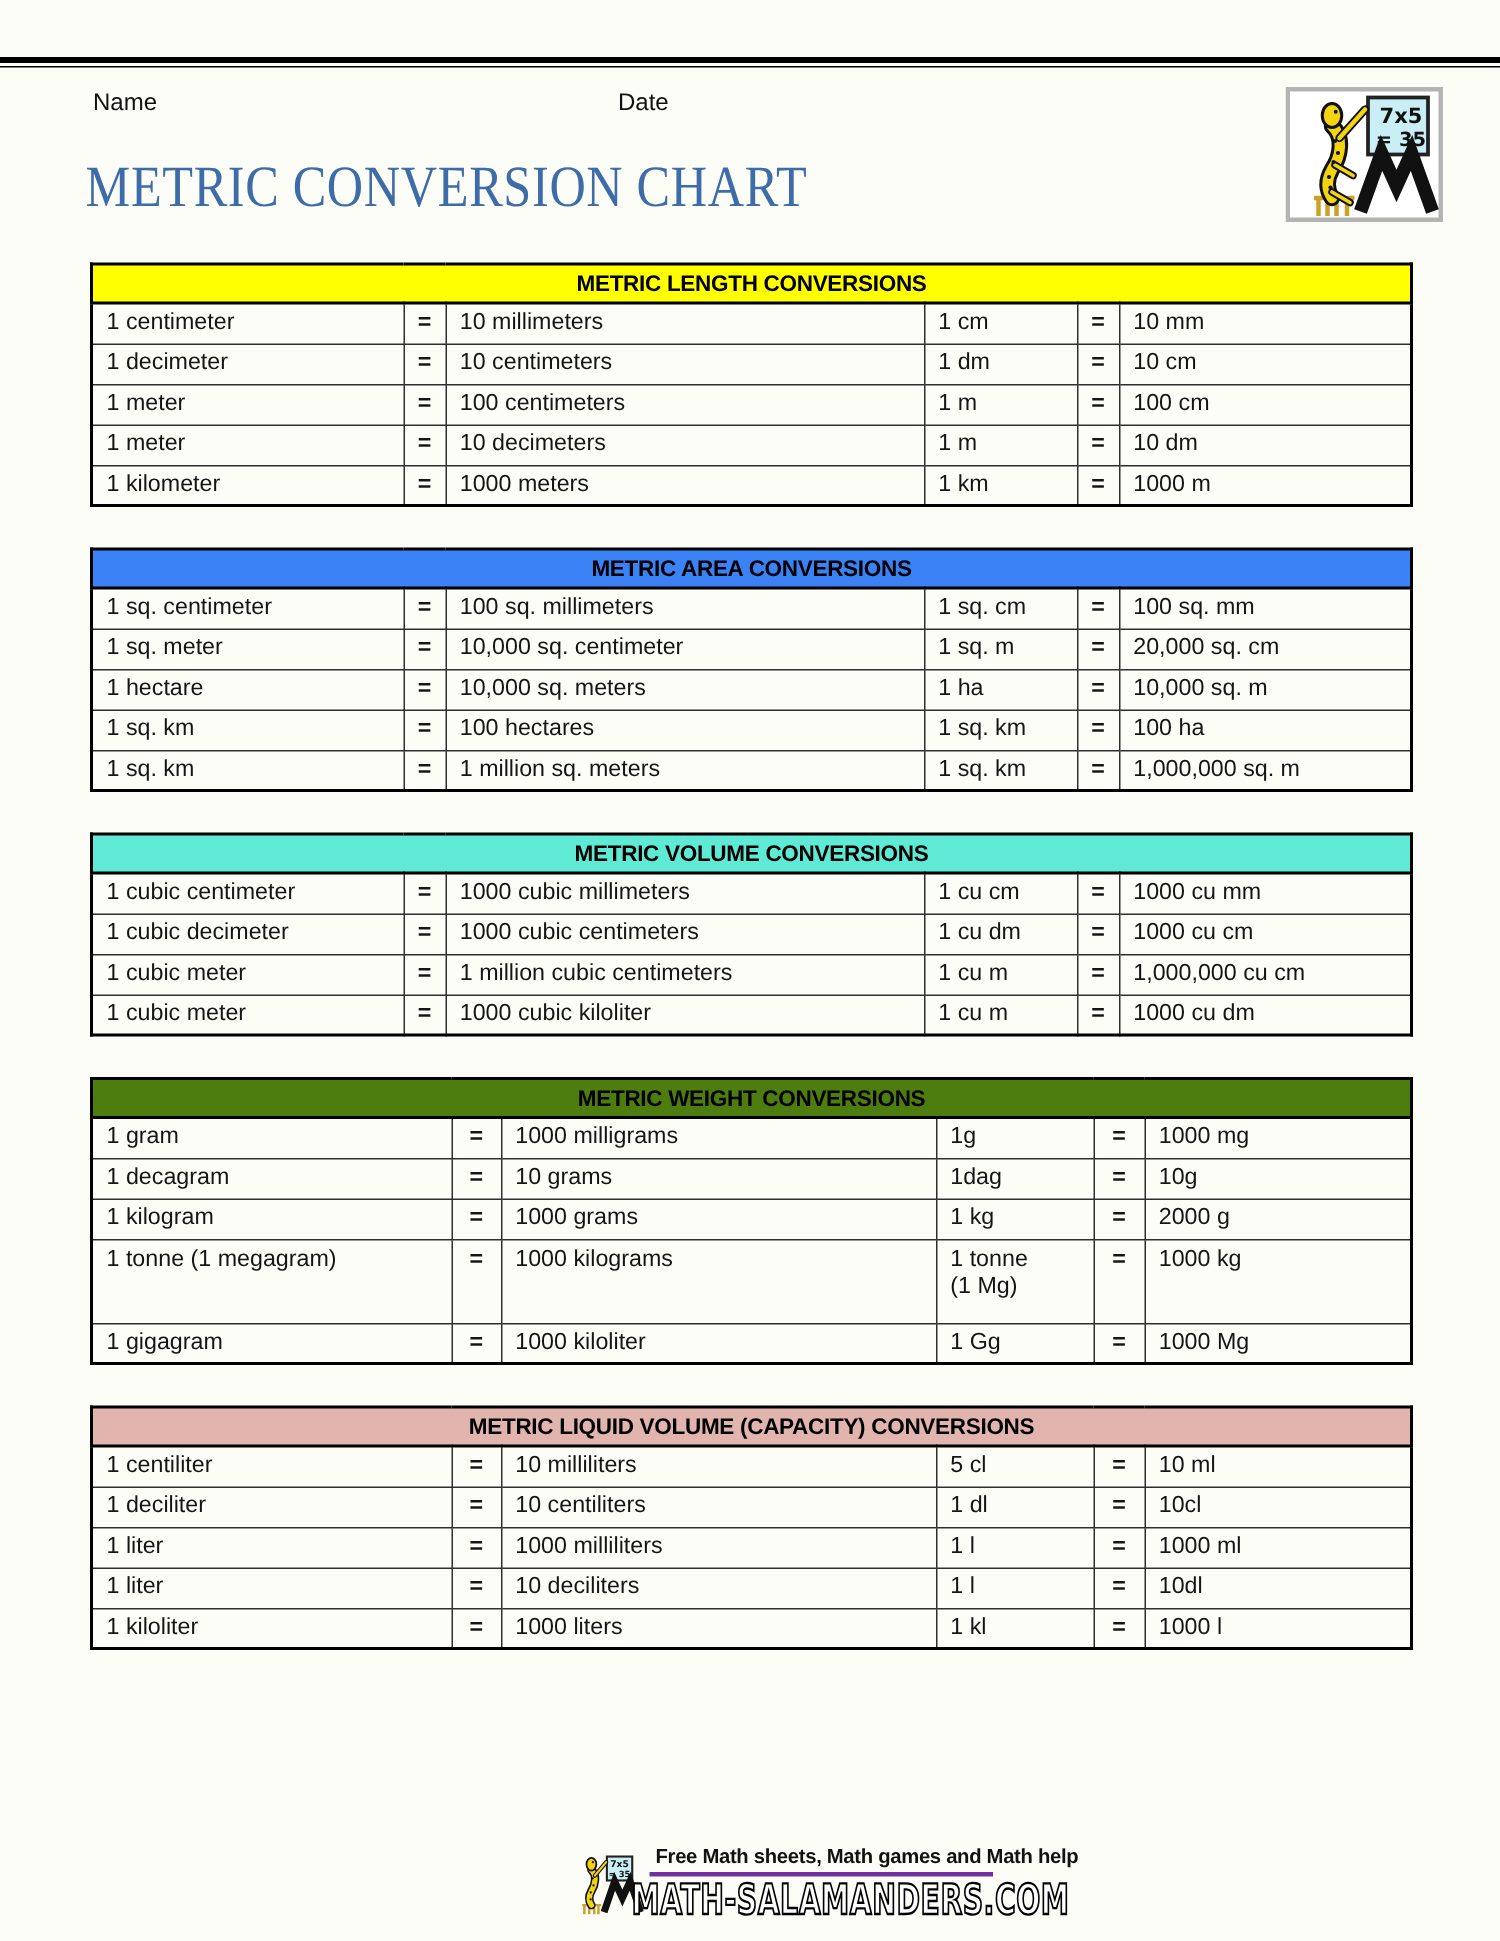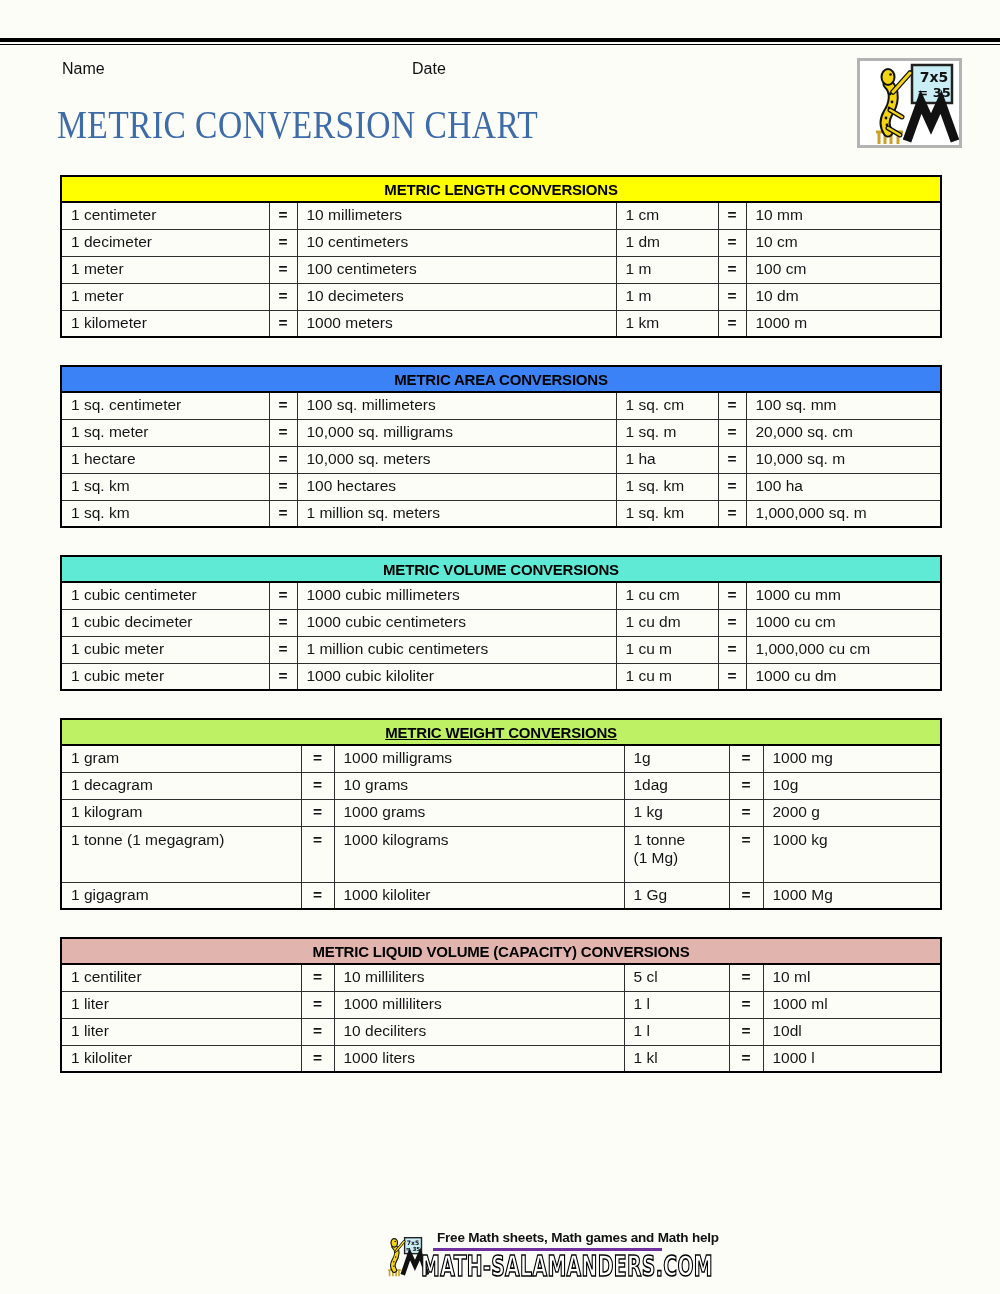--- a/index.html
+++ b/index.html
@@ -165,21 +165,21 @@
           <td>1 sq. centimeter</td>
           <td class="eq">=</td>
           <td>100 sq. millimeters</td>
           <td>1 sq. cm</td>
           <td class="eq">=</td>
           <td>100 sq. mm</td>
         </tr>
         <tr>
           <td>1 sq. meter</td>
           <td class="eq">=</td>
-          <td>10,000 sq. milligrams</td>
+          <td>10,000 sq. centimeter</td>
           <td>1 sq. m</td>
           <td class="eq">=</td>
           <td>20,000 sq. cm</td>
         </tr>
         <tr>
           <td>1 hectare</td>
           <td class="eq">=</td>
           <td>10,000 sq. meters</td>
           <td>1 ha</td>
           <td class="eq">=</td>
@@ -256,21 +256,21 @@
       <colgroup>
         <col style="width: 240px;">
         <col style="width: 33px;">
         <col style="width: 290px;">
         <col style="width: 105px;">
         <col style="width: 34px;">
         <col style="width: 178px;">
       </colgroup>
       <thead>
         <tr>
-          <th class="ttl" colspan="6" style="background: #bef264; text-decoration: underline;">METRIC WEIGHT CONVERSIONS</th>
+          <th class="ttl" colspan="6" style="background: #4d7c0f;">METRIC WEIGHT CONVERSIONS</th>
         </tr>
       </thead>
       <tbody>
         <tr>
           <td>1 gram</td>
           <td class="eq">=</td>
           <td>1000 milligrams</td>
           <td>1g</td>
           <td class="eq">=</td>
           <td>1000 mg</td>
@@ -325,20 +325,28 @@
         </tr>
       </thead>
       <tbody>
         <tr>
           <td>1 centiliter</td>
           <td class="eq">=</td>
           <td>10 milliliters</td>
           <td>5 cl</td>
           <td class="eq">=</td>
           <td>10 ml</td>
+        </tr>
+        <tr>
+          <td>1 deciliter</td>
+          <td class="eq">=</td>
+          <td>10 centiliters</td>
+          <td>1 dl</td>
+          <td class="eq">=</td>
+          <td>10cl</td>
         </tr>
         <tr>
           <td>1 liter</td>
           <td class="eq">=</td>
           <td>1000 milliliters</td>
           <td>1 l</td>
           <td class="eq">=</td>
           <td>1000 ml</td>
         </tr>
         <tr>

